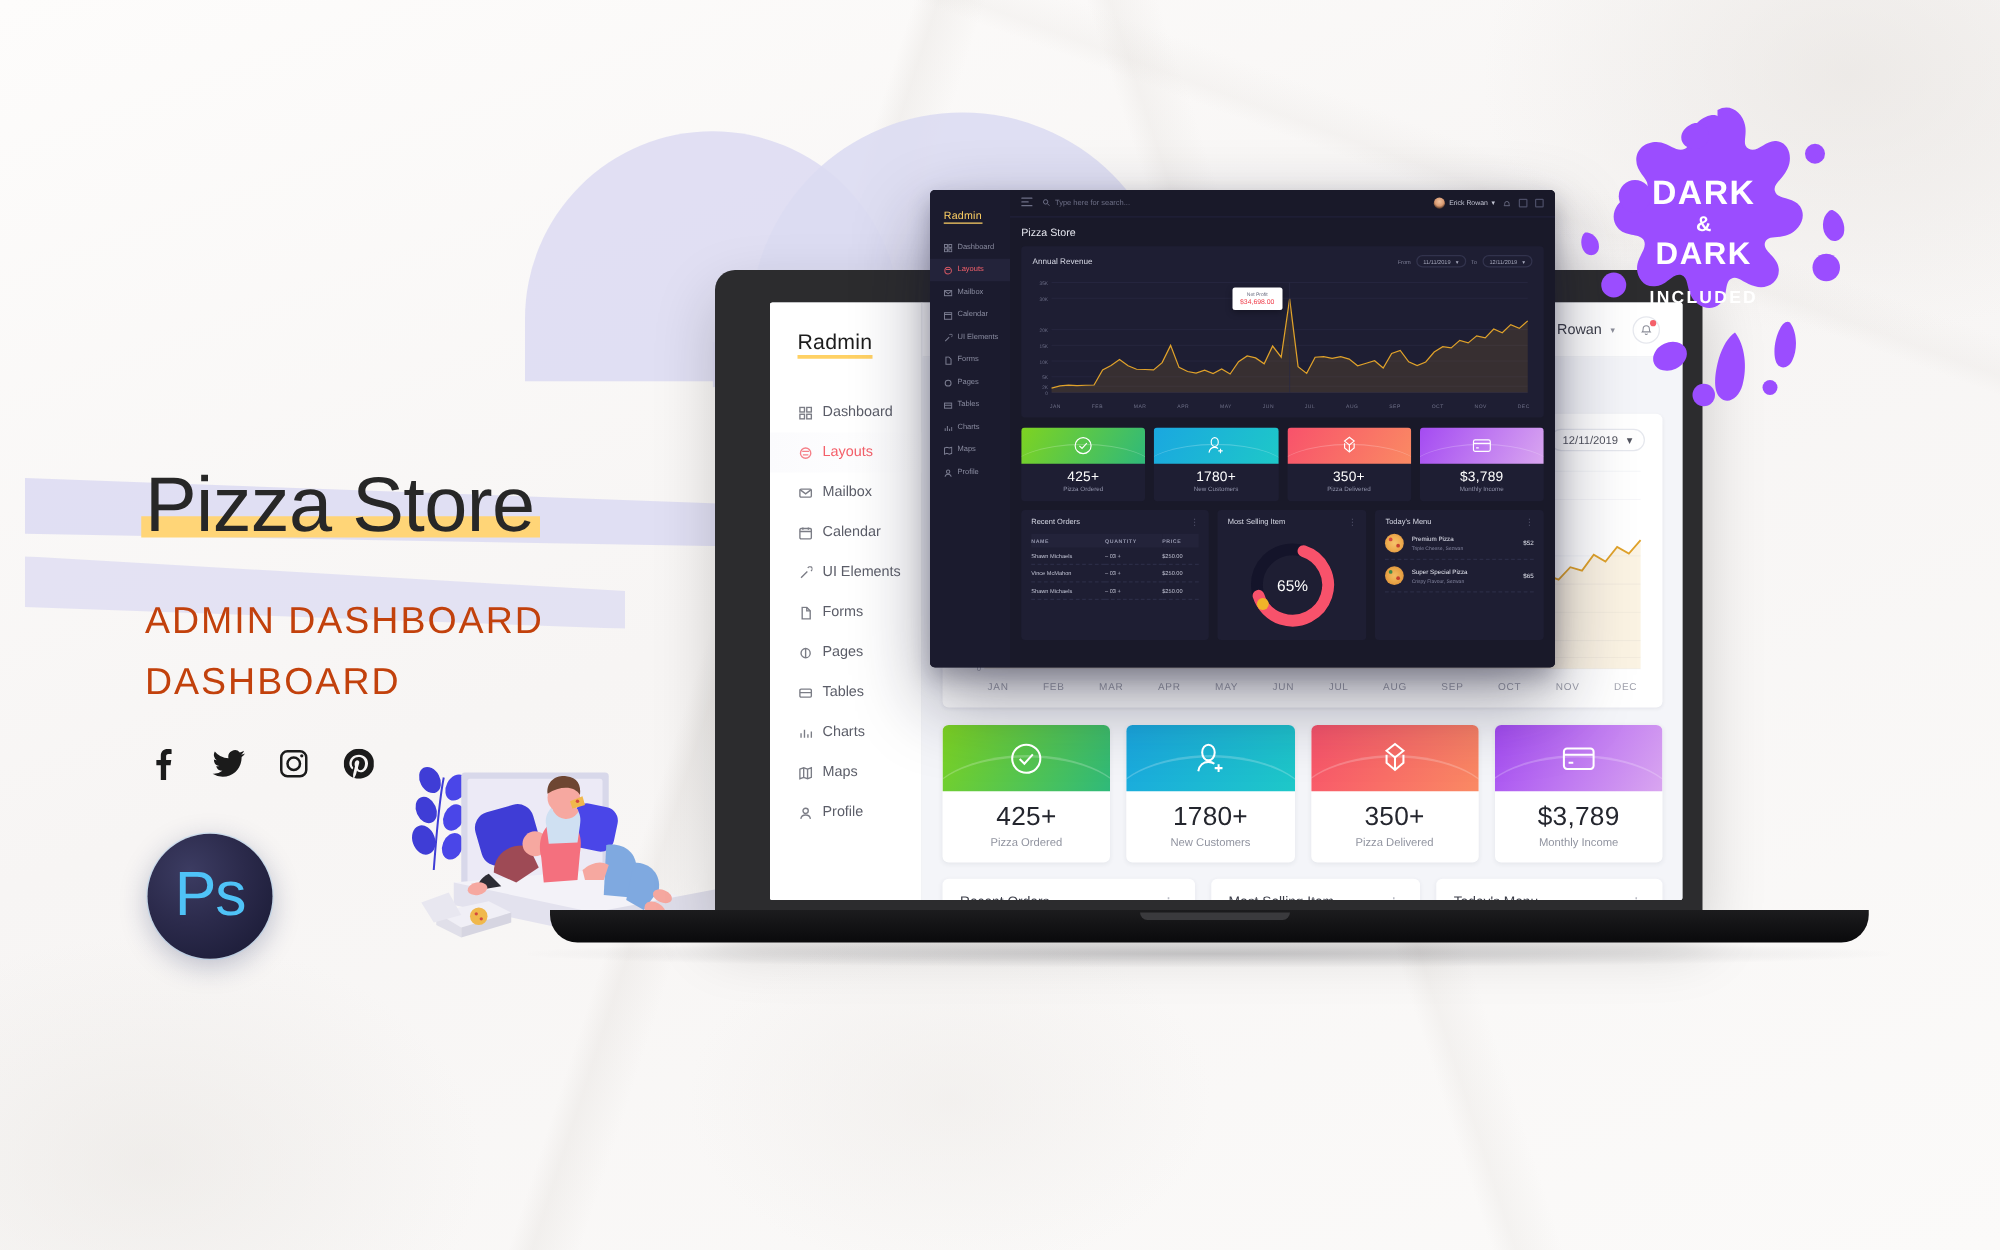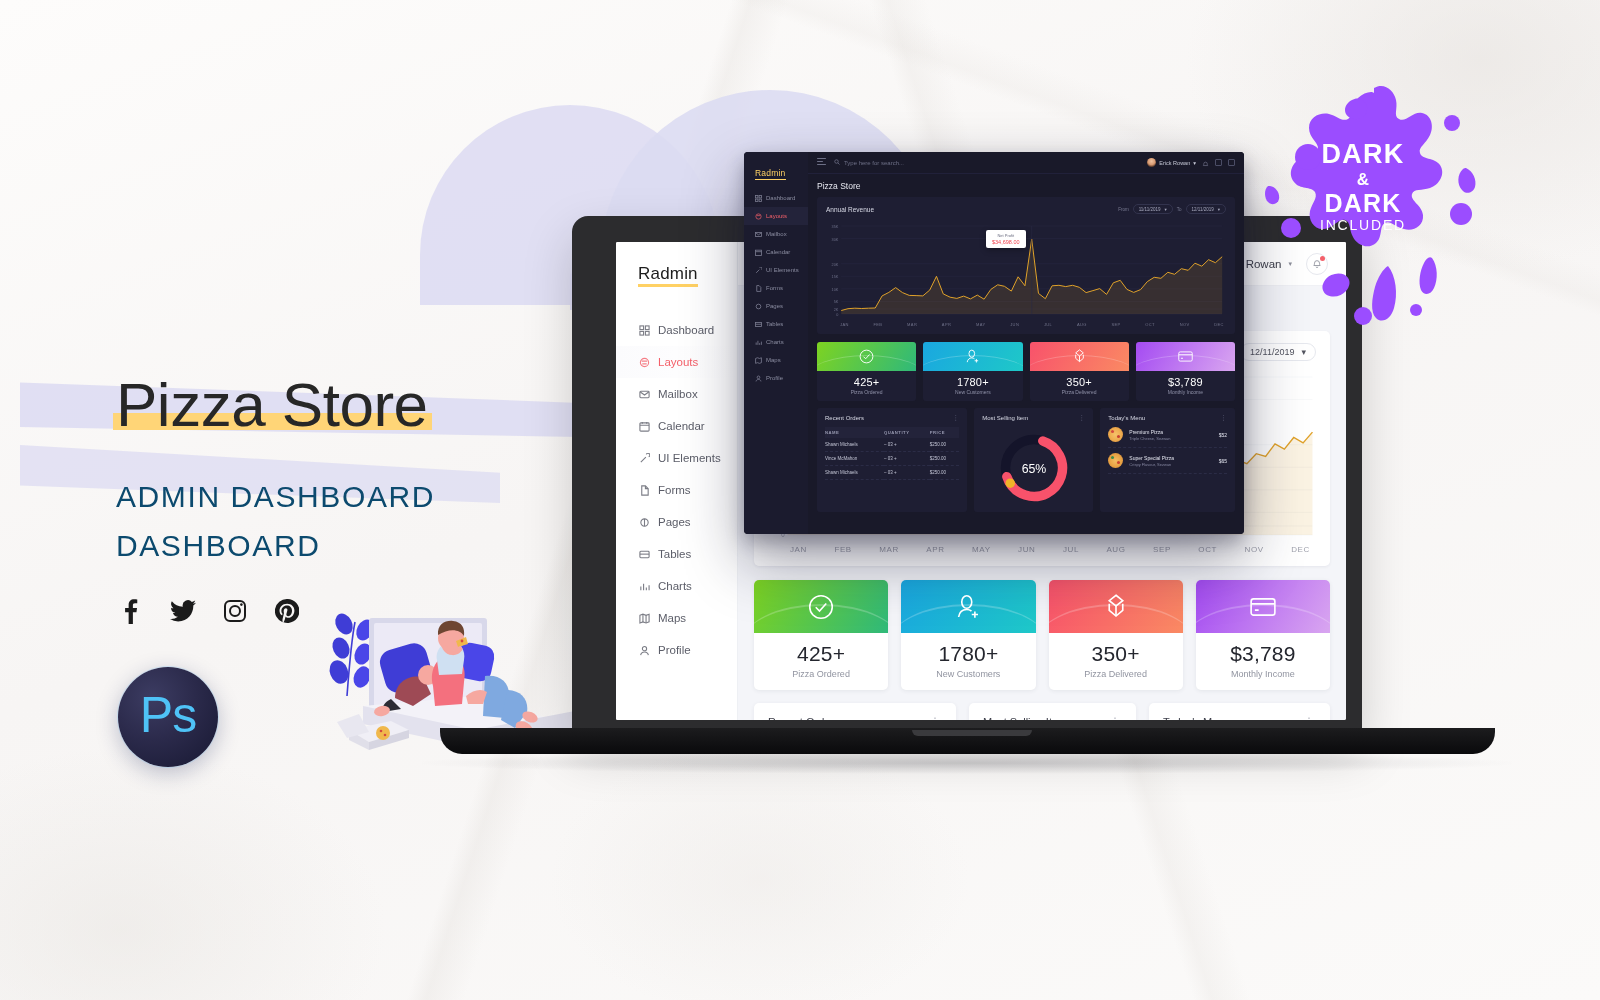--- a/index.html
+++ b/index.html
@@ -62,21 +62,21 @@
     font-family: "Liberation Sans", sans-serif;
   }
   .hero-title .hl{
     position:absolute; left:-3px; right:-4px; bottom:7px; height:17px;
     background:#ffd577; z-index:0;
   }
   .hero-title .txt{ position:relative; z-index:1; }
   .hero-sub{
     margin-top: 36px;
     font-size: 30px; letter-spacing: 1.6px; line-height: 1.62;
-    color: #0c4a6e; font-weight: 400;
+    color: #c2410c; font-weight: 400;
   }
 
   
   .socials{ position:absolute; left:116px; top:596px; display:flex; gap:22px; align-items:center; }
   .soc{ width:30px; height:30px; display:flex; align-items:center; justify-content:center; cursor:pointer; }
   .soc svg{ fill:#1b1b1b; }
 
   
   .ps-badge{
     position:absolute; left:118px; top:667px; width:100px; height:100px; border-radius:50%;
@@ -260,21 +260,21 @@
 
   
   .splat{ position:absolute; left:1256px; top:80px; width:230px; height:250px; }
   .splat-text{
     position:absolute; left:1288px; top:140px; width:150px; text-align:center;
     color:#fff; pointer-events:none;
   }
   .splat-text .l1{ font-size:27px; font-weight:700; letter-spacing:1.2px; line-height:1.08;}
   .splat-text .l2{ font-size:17px; font-weight:700; line-height:1.25;}
   .splat-text .l3{ font-size:25px; font-weight:700; letter-spacing:1.2px; line-height:1.08;}
-  .splat-text .l4{ font-size:14px; font-weight:400; letter-spacing:1.8px; margin-top:0;}
+  .splat-text .l4{ font-size:14px; font-weight:700; letter-spacing:1.8px; margin-top:12px;}
 </style>
 </head>
 <body>
 
 <div class="bg-marble"></div>
 
 <div class="clouds">
   <div class="cloud-blob cb1"></div>
   <div class="cloud-blob cb2"></div>
   <div class="cb-tail1"></div>

